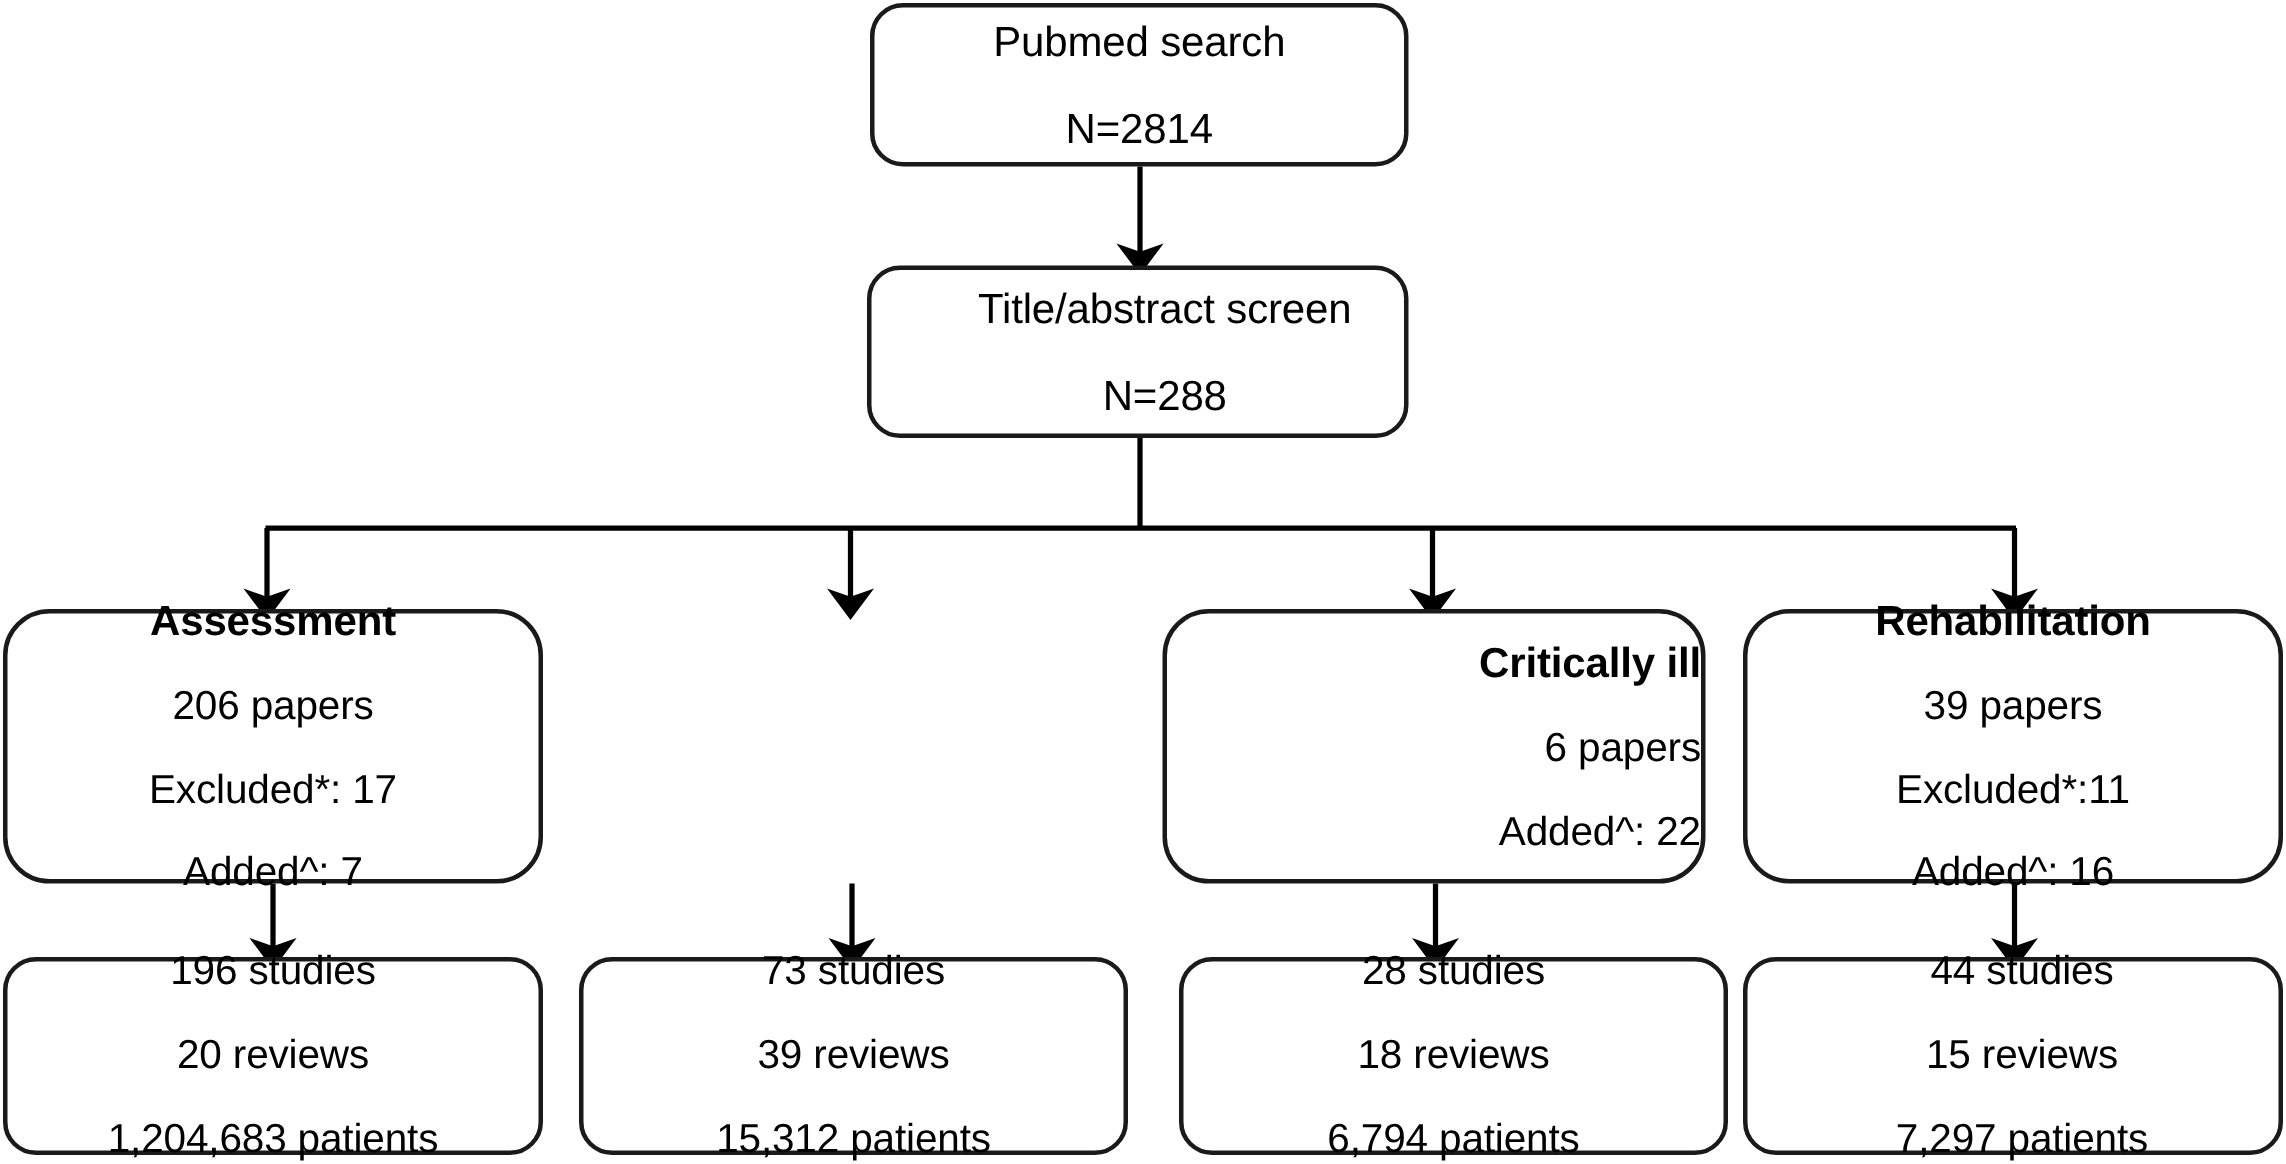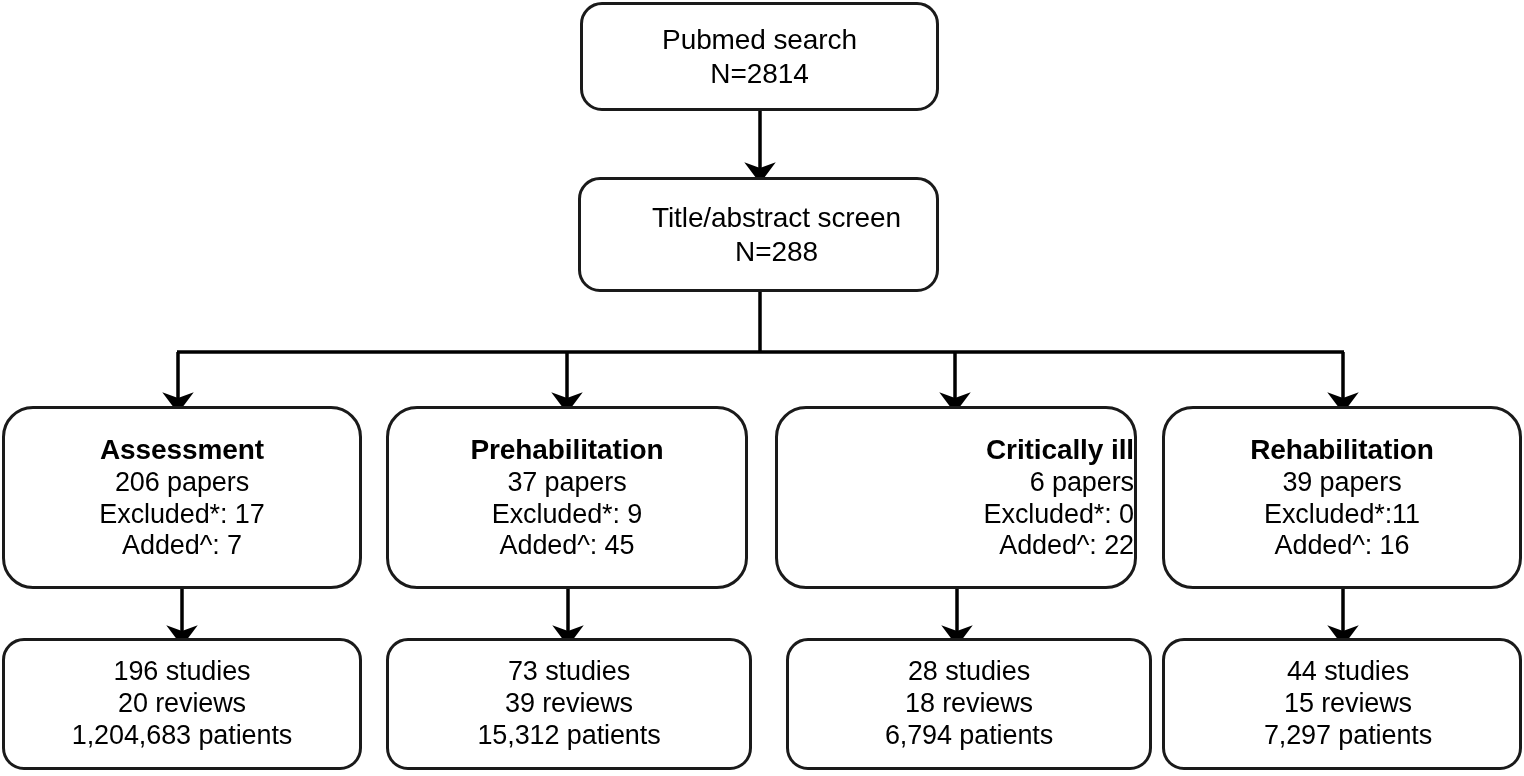--- a/index.html
+++ b/index.html
@@ -32,20 +32,21 @@
     box-sizing: border-box;
     border: 3px solid #1a1a1a;
     border-radius: 22px;
     background: #ffffff;
     display: flex;
     flex-direction: column;
     align-items: center;
     justify-content: center;
     text-align: center;
     line-height: 1.18;
+    gap: 24px;
   }
   .node-line {
     display: block;
     white-space: nowrap;
     font-size: 27px;
     letter-spacing: -0.1px;
   }
   .node-line.title {
     font-weight: bold;
     font-size: 28px;
@@ -125,31 +126,24 @@
     <span class="node-line">N=288</span>
   </div>
 
   <div class="node category-node" id="node-category-assessment">
     <span class="node-line title">Assessment</span>
     <span class="node-line">206 papers</span>
     <span class="node-line">Excluded*: 17</span>
     <span class="node-line">Added^: 7</span>
   </div>
 
-  <div class="node category-node" id="node-category-prehabilitation">
-    <span class="node-line title">Prehabilitation</span>
-    <span class="node-line">37 papers</span>
-    <span class="node-line">Excluded*: 9</span>
-    <span class="node-line">Added^: 45</span>
-  </div>
 
   <div class="node category-node" id="node-category-critically-ill">
     <span class="node-line title">Critically ill</span>
     <span class="node-line">6 papers</span>
-    <span class="node-line">Excluded*: 0</span>
     <span class="node-line">Added^: 22</span>
   </div>
 
   <div class="node category-node" id="node-category-rehabilitation">
     <span class="node-line title">Rehabilitation</span>
     <span class="node-line">39 papers</span>
     <span class="node-line">Excluded*:11</span>
     <span class="node-line">Added^: 16</span>
   </div>
 

